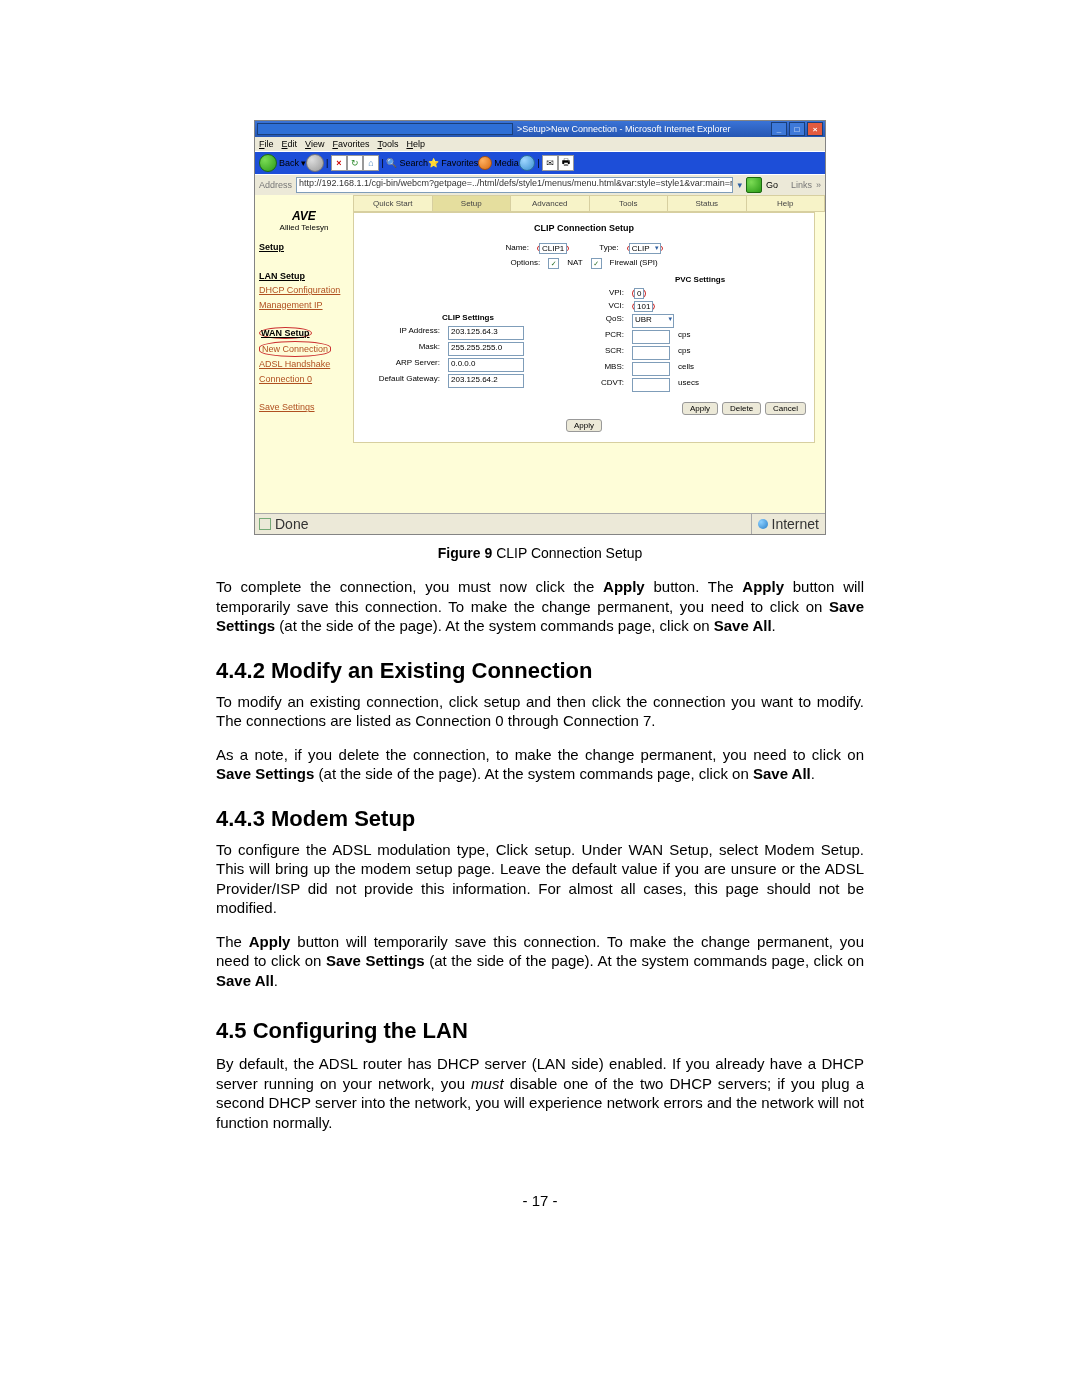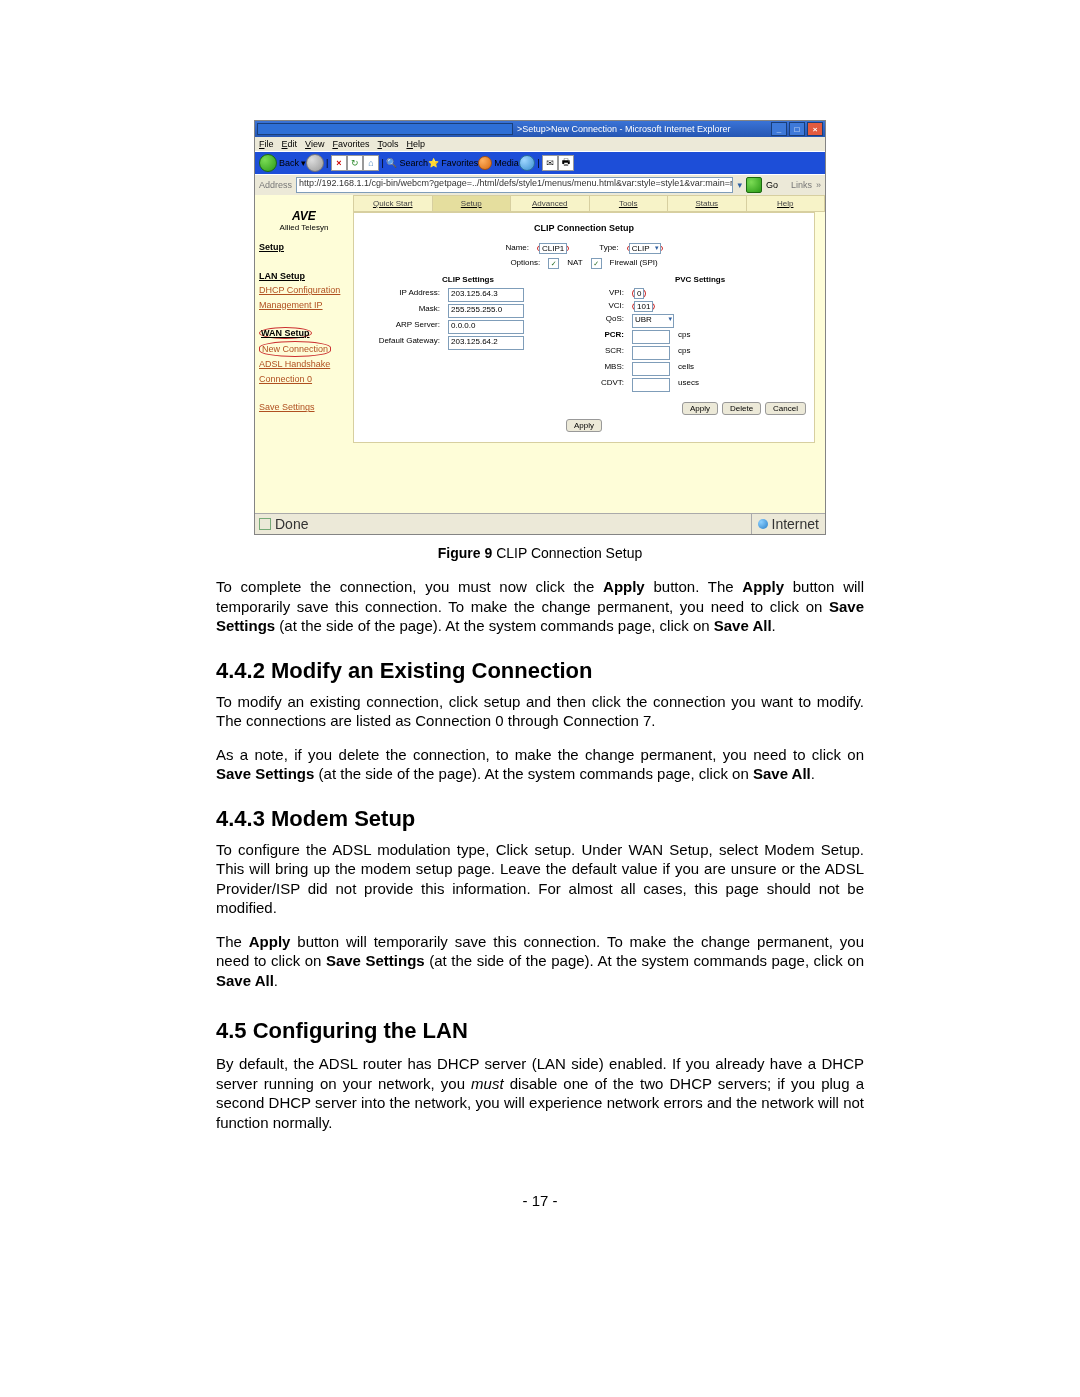--- a/index.html
+++ b/index.html
@@ -53,21 +53,21 @@
   .addrbar .go{width:14px;height:14px;background:radial-gradient(circle at 30% 30%,#7bdc55,#2b9a17);border:1px solid #1d6a10;border-radius:2px;}
   .content { background:#fefdd8; display:flex; min-height:300px;}
   .brand { width:90px;padding:14px 4px;}
   .brand .logo{font-style:italic;font-weight:bold;font-size:12px;text-align:center;}
   .brand .sub{font-size:8px;text-align:center;}
   .brand .side{margin-top:8px;font-size:9px;line-height:1.6;}
   .brand .side .h{color:#000;text-decoration:underline;font-weight:bold;}
   .brand .side .lk{color:#b05020;text-decoration:underline;}
   .brand .side .circled{border:1px solid #cc3030;border-radius:50%/40%;padding:0 2px;display:inline-block;}
   .mainpane{flex:1;}
-  .tabs{display:flex;border:1px solid #d7cfa0;border-right:none;text-decoration:underline;}
+  .tabs{display:flex;border:1px solid #d7cfa0;border-right:none;}
   .tabs div{flex:1;border-right:1px solid #d7cfa0;padding:3px 0;text-align:center;font-size:8px;color:#444;background:#f7f3c8;}
   .tabs div.sel{background:#e5de9e;}
   .panel{background:#fff;border:1px solid #d7cfa0;padding:6px 8px 10px 8px;margin-right:10px;}
   .panel .pt{font-weight:bold;text-align:center;margin:4px 0 8px 0;}
   .row{display:flex;align-items:flex-start;gap:8px;margin:2px 0;font-size:8px;}
   .row .lab{display:inline-block;text-align:right;}
   .inp{border:1px solid #7f9db9;height:12px;padding:0 2px;font-size:8px;background:#fff;}
   .chk{width:9px;height:9px;border:1px solid #7f9db9;background:#fff;display:inline-flex;align-items:center;justify-content:center;font-size:7px;color:#2a6f2a;}
   .sel-box{border:1px solid #7f9db9;height:12px;padding:0 10px 0 2px;font-size:8px;background:#fff;position:relative;}
   .sel-box:after{content:"▾";position:absolute;right:1px;top:0;font-size:7px;color:#3060a0;}
@@ -186,21 +186,21 @@
           </div>
           <div class="row" style="justify-content:center;">
             <span class="lab">Options:</span>
             <span class="chk">✓</span>
               <span>NAT</span>
             <span class="chk">✓</span>
               <span>Firewall (SPI)</span>
           </div>
 
           <div class="twocol">
-            <div style="flex:1;">
+            <div style="flex:1;margin-top:38px;">
               <div class="colh">CLIP Settings</div>
               <div class="row">
                   <span class="lab" style="width:78px;">IP Address:</span>
                   <span class="inp" style="width:70px;">203.125.64.3</span>
                 </div>
               <div class="row">
                   <span class="lab" style="width:78px;">Mask:</span>
                   <span class="inp" style="width:70px;">255.255.255.0</span>
                 </div>
               <div class="row">
@@ -220,21 +220,21 @@
                 </div>
               <div class="row">
                   <span class="lab" style="width:30px;">VCI:</span>
                   <span class="redring"><span class="inp" style="width:22px;">101</span></span>
                 </div>
               <div class="row">
                   <span class="lab" style="width:30px;">QoS:</span>
                   <span class="sel-box" style="width:28px;">UBR</span>
                 </div>
               <div class="row">
-                  <span class="lab" style="width:30px;font-weight:bold;">PCR:</span>
+                  <span class="lab" style="width:30px;">PCR:</span>
                   <span class="inp" style="width:32px;"></span>
                   <span>cps</span>
                 </div>
               <div class="row">
                   <span class="lab" style="width:30px;">SCR:</span>
                   <span class="inp" style="width:32px;"></span>
                   <span>cps</span>
                 </div>
               <div class="row">
                   <span class="lab" style="width:30px;">MBS:</span>

